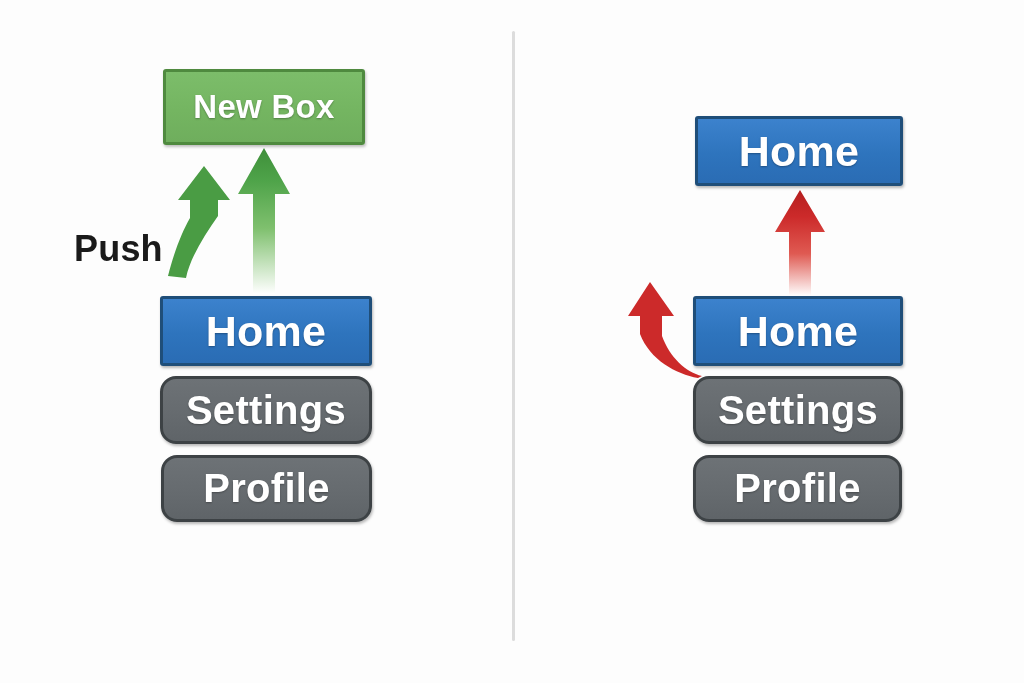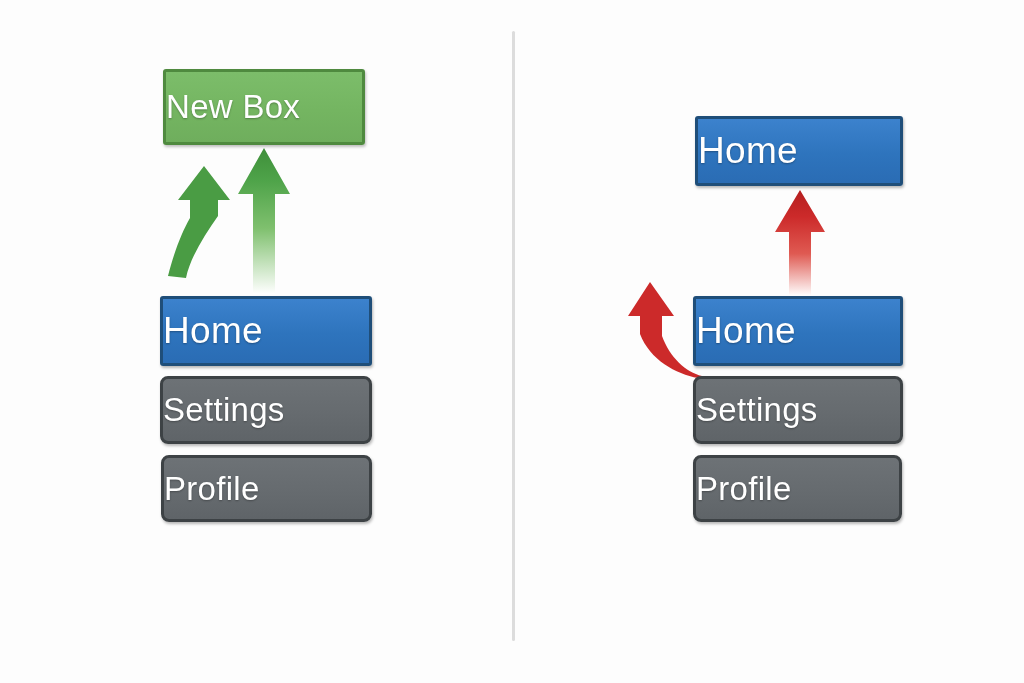--- a/index.html
+++ b/index.html
@@ -26,38 +26,39 @@
     background: #dcdcdc;
     border-radius: 2px;
   }
 
   
   .box {
     position: absolute;
     box-sizing: border-box;
     display: flex;
     align-items: center;
+    justify-content: center;
     color: #ffffff;
-    font-weight: normal;
+    font-weight: bold;
     letter-spacing: 0.3px;
     text-shadow: 0 1px 2px rgba(0,0,0,0.30);
   }
   .box-blue {
     background: linear-gradient(180deg, #3c82cd 0%, #2e74bd 55%, #2a6cb4 100%);
     border: 3px solid #1f4e79;
     border-radius: 3px;
     box-shadow: 1px 2px 3px rgba(0,0,0,0.28);
-    font-size: 37px;
+    font-size: 43px;
   }
   .box-gray {
     background: linear-gradient(180deg, #6d7276 0%, #666b6f 55%, #5f6468 100%);
     border: 3px solid #3d4245;
-    border-radius: 8px;
+    border-radius: 16px;
     box-shadow: 1px 2px 3px rgba(0,0,0,0.28);
-    font-size: 33px;
+    font-size: 40px;
   }
   .box-green {
     background: linear-gradient(180deg, #7cbd6a 0%, #74b561 55%, #6fae5d 100%);
     border: 3px solid #4f8a3f;
     border-radius: 3px;
     box-shadow: 1px 2px 3px rgba(0,0,0,0.25);
     font-size: 33px;
   }
 
   
@@ -80,20 +81,21 @@
 <body>
 
 <div id="canvas">
 
   <div class="divider"></div>
 
   <div class="box box-green" style="left:163px; top:69px; width:202px; height:76px;">
     <span>New Box</span>
   </div>
 
+  <div class="op-label" style="left:74px; top:228px;">Push</div>
 
   <div class="arrow" style="left:160px; top:160px; width:80px; height:120px;">
     <svg width="80" height="120" viewBox="0 0 80 120">
       <path d="M 8 116
                C 14 92, 22 72, 30 58
                L 30 40
                L 18 40
                L 44 6
                L 70 40
                L 58 40

